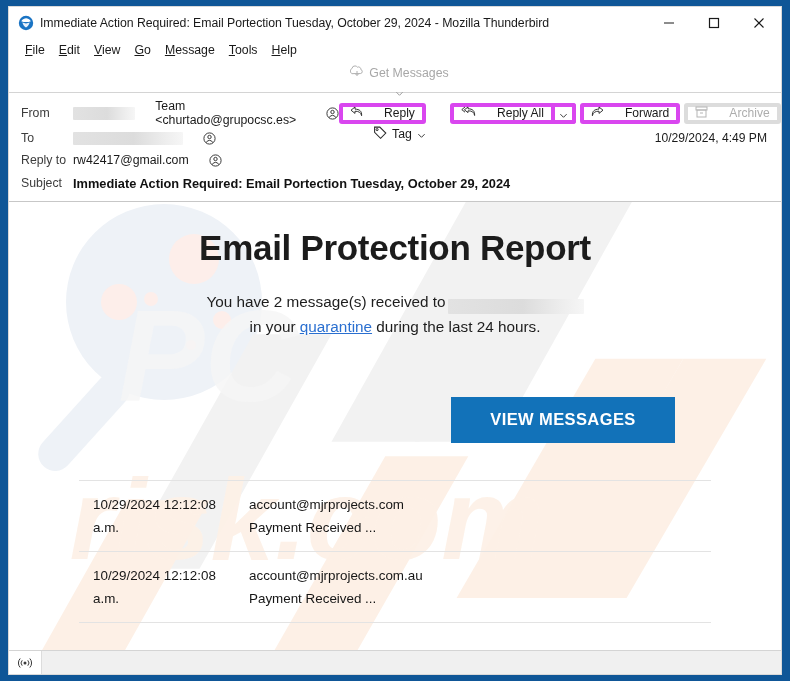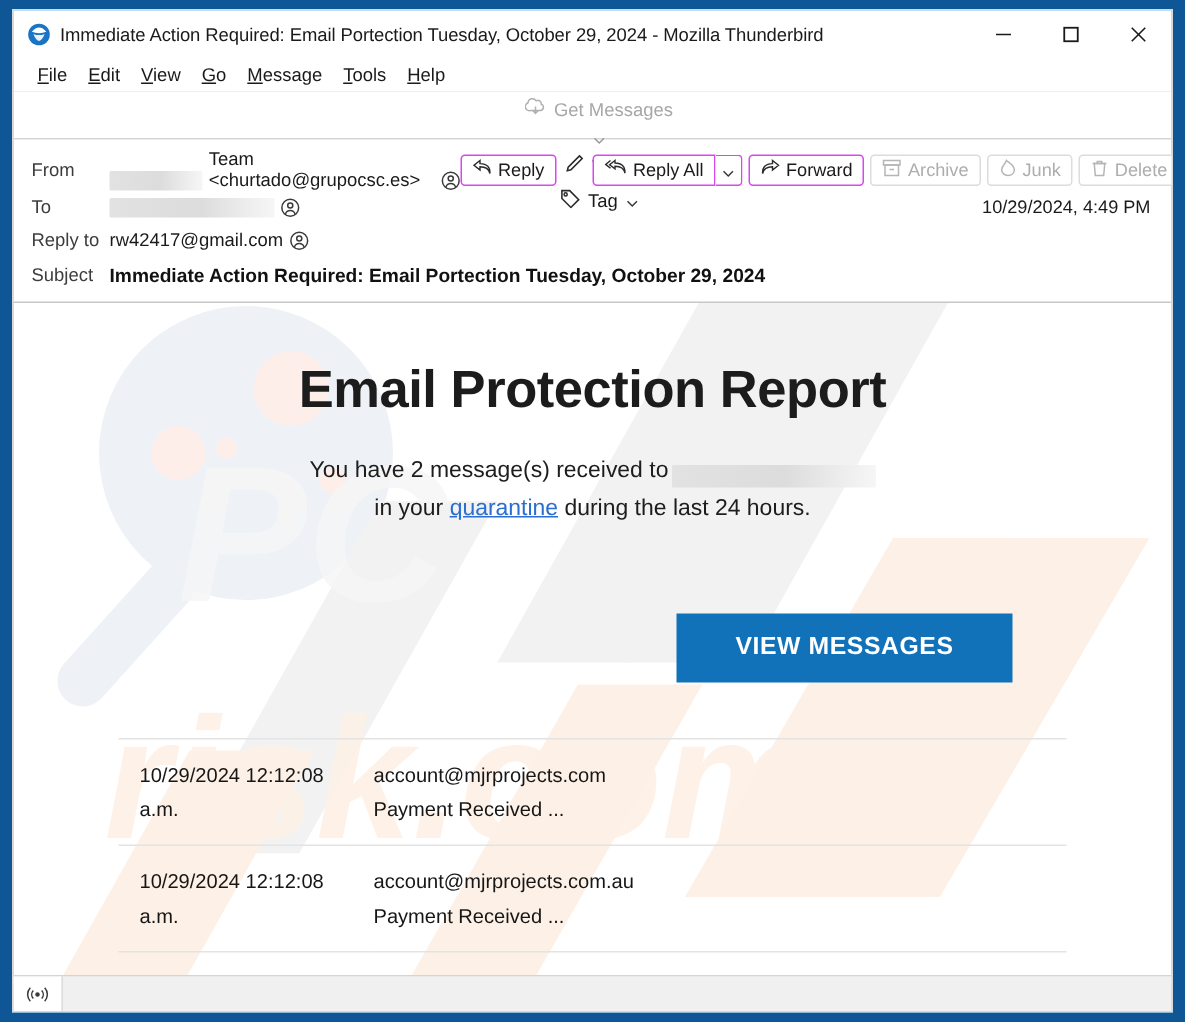--- a/index.html
+++ b/index.html
@@ -130,22 +130,22 @@
   .hdlabel {
     width: 52px;
     flex: 0 0 52px;
     font-size: 12.3px;
     color: #3c3c3c;
   }
   .hdvalue {
     font-size: 12.3px;
     color: #1a1a1a;
     display: flex;
-    align-items: flex-end;
-    gap: 4px;
+    align-items: center;
+    gap: 20px;
     flex-wrap: nowrap;
   }
   .redact {
     display: inline-block;
     height: 13px;
     background: linear-gradient(90deg,#e2e2e2 0%, #dcdcdc 55%, #eeeeee 85%, #f6f6f6 100%);
     border-radius: 1px;
     vertical-align: middle;
   }
   .contact-ico {
@@ -155,22 +155,22 @@
   }
   #hdr-actions {
     margin-left: auto;
     display: flex;
     align-items: stretch;
     gap: 4px;
   }
   .actbtn {
     display: flex;
     align-items: center;
-    gap: 4px;
-    border: 1px solid #d946ef;
+    gap: 21px;
+    border: 4px solid #d946ef;
     border-radius: 3px;
     background: #ffffff;
     font-size: 12.1px;
     color: #1a1a1a;
     padding: 3px 7px;
     height: 21px;
     box-sizing: border-box;
     white-space: nowrap;
     cursor: default;
   }
@@ -218,21 +218,21 @@
     position: relative;
     z-index: 3;
     padding-top: 22px;
     text-align: center;
   }
   #report-title {
     font-size: 35px;
     font-weight: bold;
     color: #1c1c1c;
     letter-spacing: -0.3px;
-    margin: 16px;
+    margin: 4px;
     line-height: 1.15;
   }
   #report-sub {
     margin-top: 22px;
     font-size: 15.3px;
     color: #1d1d1d;
     line-height: 1.62;
   }
   #report-sub .redact {
     height: 15px;

